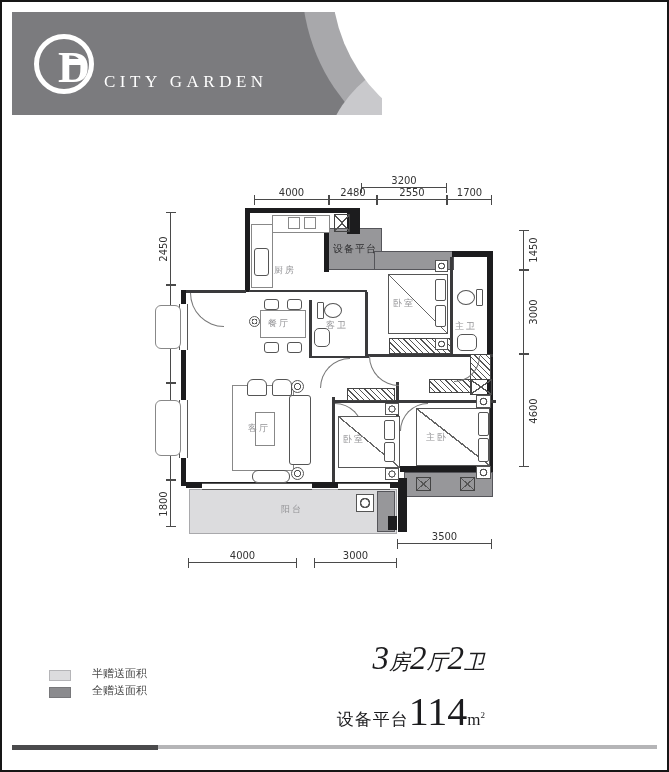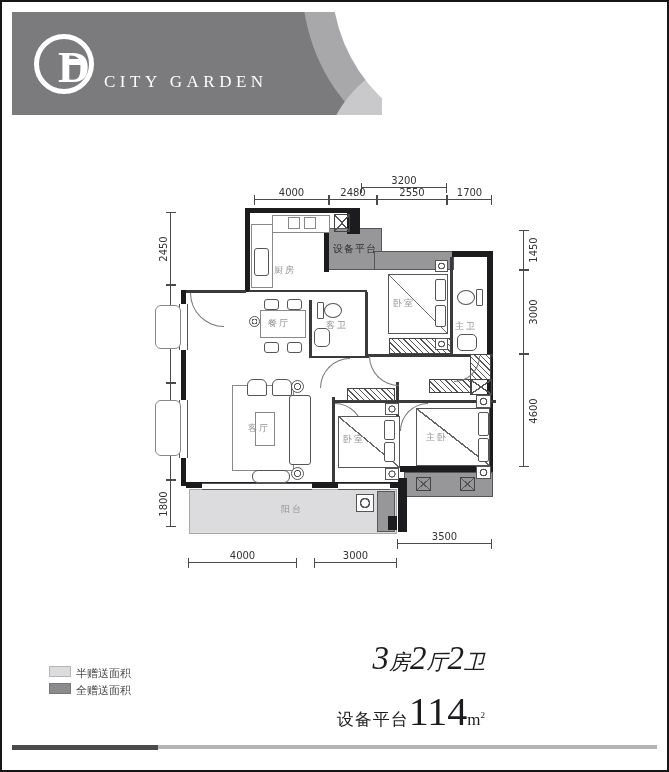--- a/index.html
+++ b/index.html
@@ -44,21 +44,21 @@
   .circ{border-radius:50%;}
   .cbox{position:absolute;border:1px solid #555;box-sizing:border-box;background:
         radial-gradient(circle,#fff 30%,#555 34% 44%,#fff 48%);}
   .bed{position:absolute;border:1.5px solid #555;background:#fff;box-sizing:border-box;}
   .bed::after{content:"";position:absolute;inset:0;background:
         linear-gradient(to bottom left,transparent 49.2%,#666 49.2% 50.8%,transparent 50.8%);}
   .pillow{position:absolute;border:1px solid #555;border-radius:2px;background:#fff;box-sizing:border-box;}
   .arc{position:absolute;box-sizing:border-box;}
   .rlabel{position:absolute;font-size:9px;color:#949497;letter-spacing:2px;white-space:nowrap;}
   
-  .leg-row{position:absolute;display:flex;align-items:flex-start;gap:5px;}
+  .leg-row{position:absolute;display:flex;align-items:flex-end;gap:21px;}
   .leg-sw{width:22px;height:11px;box-sizing:border-box;}
   .sw-half{background:#dcdcde;border:1px solid #b5b5b8;}
   .sw-full{background:#8b8b8e;border:1px solid #77777a;}
   .leg-lb{font-size:11px;color:#4a4a4a;}
   #sum1{position:absolute;right:182px;top:638px;color:#1c1c1e;font-family:"Liberation Serif",serif;white-space:nowrap;font-style:italic;}
   #sum1 .dg{font-size:33px;} #sum1 .un{font-size:21px;}
   #sum2{position:absolute;right:182px;top:672px;color:#1c1c1e;white-space:nowrap;display:flex;align-items:baseline;}
   #sum2 .pre{font-size:17px;letter-spacing:1px;}
   #sum2 .val{font-family:"Liberation Serif",serif;font-size:40px;line-height:1;}
   #sum2 .unit{font-family:"Liberation Serif",serif;font-size:17px;margin-top:36px;}

